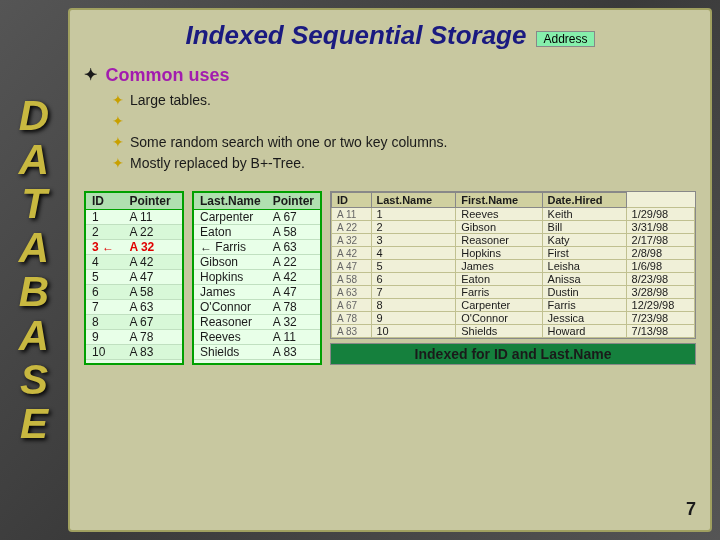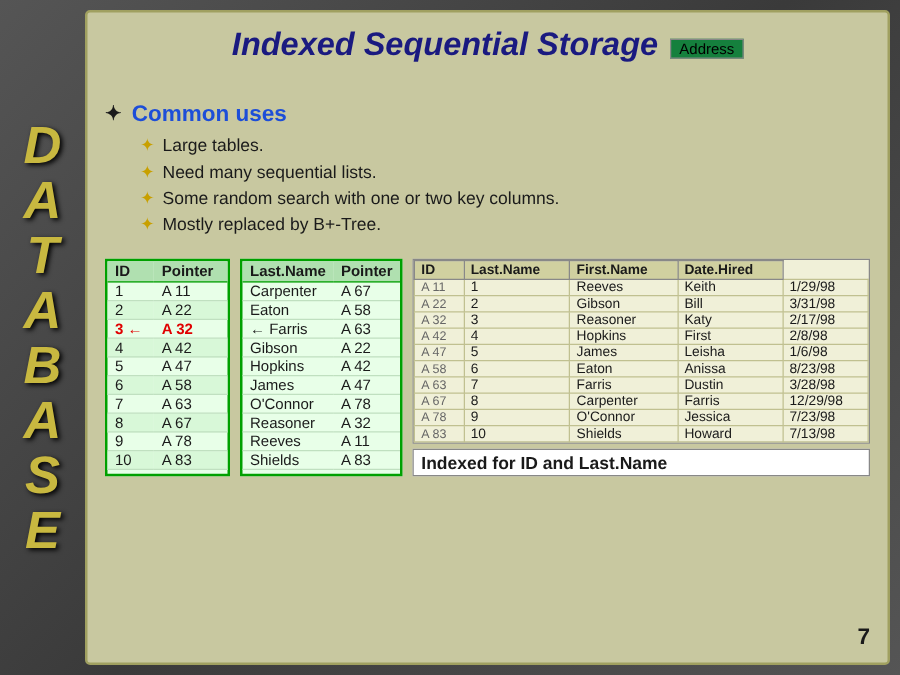--- a/index.html
+++ b/index.html
@@ -76,21 +76,21 @@
 
     .star-label {
       font-size: 16px;
       font-weight: bold;
       color: #1a1a1a;
     }
 
     .uses-header {
       font-size: 18px;
       font-weight: bold;
-      color: #1d4ed8;
+      color: #a21caf;
     }
 
     .bullet-list {
       margin-left: 28px;
       margin-bottom: 4px;
     }
 
     .bullet-item {
       font-size: 14px;
       color: #1a1a1a;
@@ -212,55 +212,56 @@
 
     .data-table td {
       padding: 0px 5px;
       color: #1a1a1a;
       border: 1px solid #c0c090;
       font-size: 11px;
     }
 
     
     .indexed-label {
+      text-align: center;
       font-size: 14px;
       font-weight: bold;
       color: #1a1a1a;
       margin-top: 4px;
-      background: #ffffff;
+      background: #15803d;
       border: 1px solid #888;
       padding: 2px 6px;
     }
 
     
     .page-num {
       position: absolute;
       bottom: 10px;
       right: 14px;
       font-size: 18px;
       font-weight: bold;
       color: #1a1a1a;
     }
 
     
     .address-inline {
       display: inline-block;
-      background: #15803d;
+      background: #86efac;
       border: 1px solid #888;
       padding: 0 6px;
       font-size: 12px;
       vertical-align: middle;
     }
 
     .header-row {
       display: flex;
       align-items: center;
       justify-content: center;
       gap: 10px;
-      margin-bottom: 24px;
+      margin-bottom: 8px;
     }
   </style>
 </head>
 <body>
 
 <div class="bg"></div>
 
 <div class="sidebar">
   <div class="db-letter">D</div>
   <div class="db-letter">A</div>
@@ -284,21 +285,20 @@
     <span class="uses-header">Common uses</span>
   </div>
 
   <div class="bullet-list">
     <div class="bullet-item">
       <span class="bullet-star">✦</span>
       <span>Large tables.</span>
     </div>
     <div class="bullet-item">
       <span class="bullet-star">✦</span>
-      <span>Need many sequential lists.</span>
     </div>
     <div class="bullet-item">
       <span class="bullet-star">✦</span>
       <span>Some random search with one or two key columns.</span>
     </div>
     <div class="bullet-item">
       <span class="bullet-star">✦</span>
       <span>Mostly replaced by B+-Tree.</span>
     </div>
   </div>

